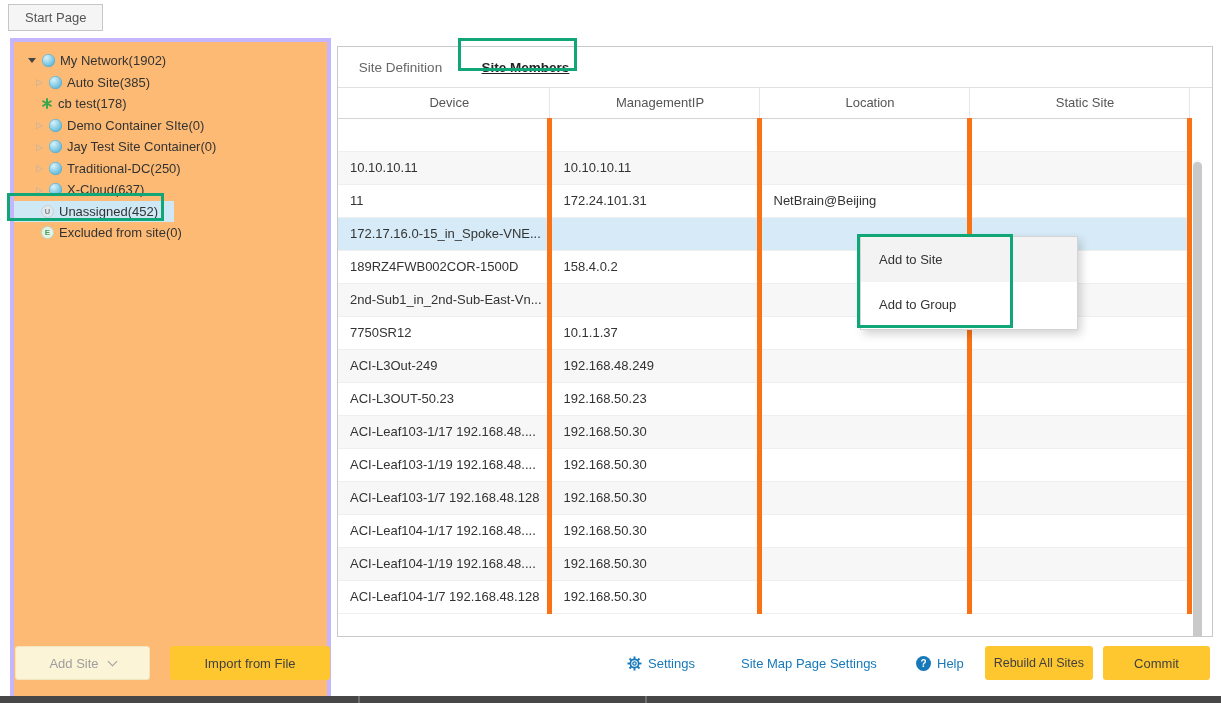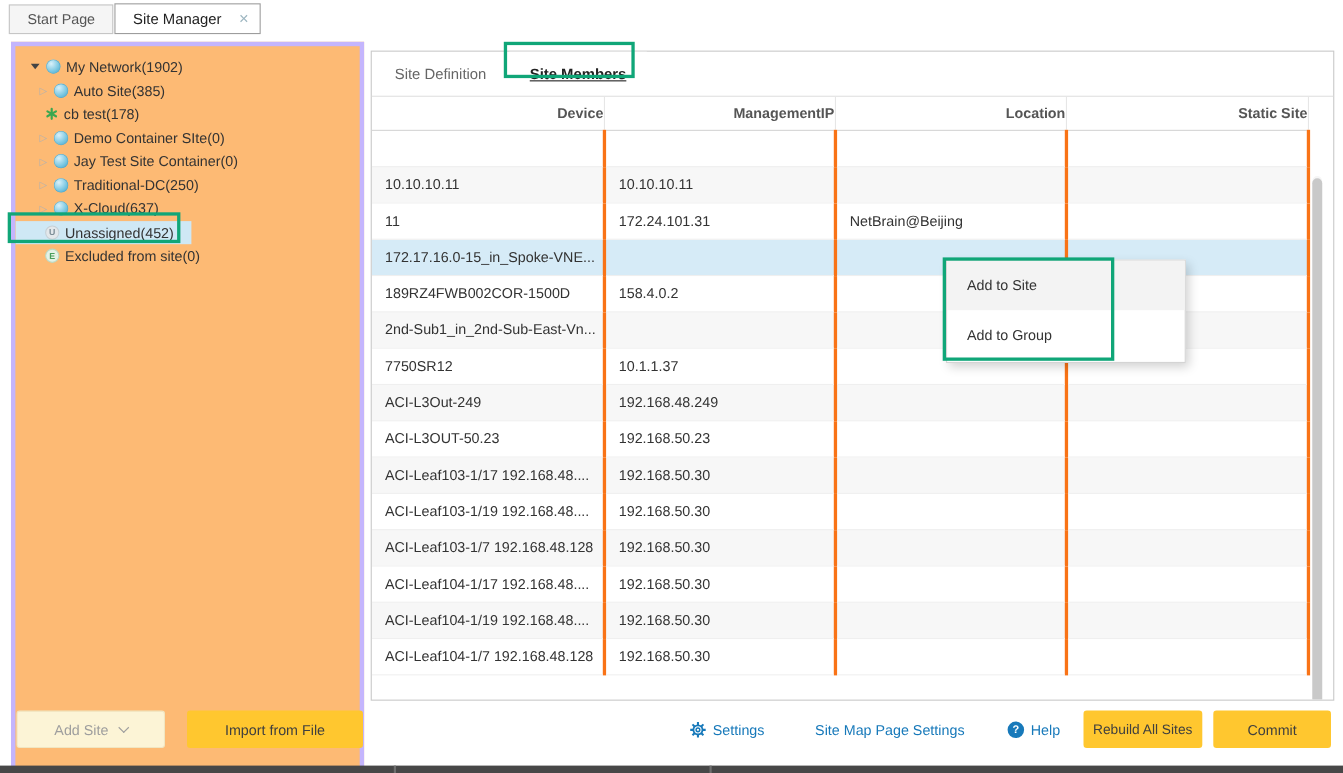--- a/index.html
+++ b/index.html
@@ -53,25 +53,25 @@
   .main-panel { position:absolute; left:337px; top:46px; width:876px; height:591px;
                 border:1px solid #c9c9c9; background:#fff; }
   .main-tabs { position:absolute; left:0; top:0; height:40px; display:flex; }
   .mtab { padding:0 14px; height:40px; display:flex; align-items:center;
           font-size:13.5px; color:#666; min-width:125px; justify-content:center; }
   .mtab.active { color:#222; font-weight:bold; background:#fff;text-decoration:underline; }
 
   .table-area { position:absolute; left:0; top:40px; right:0; bottom:0;
                 border-top:1px solid #e0e0e0; overflow:hidden; }
   table { border-collapse:collapse; table-layout:fixed; width:851px; }
-  th { height:30px; font-weight:bold; color:#555; text-align:right; padding:0 0 0 12px;
+  th { height:30px; font-weight:normal; color:#555; text-align:center; padding:0 0 0 12px;
        border-bottom:1px solid #d4d4d4; border-right:1px solid #e6e6e6; font-size:13px;
        white-space:nowrap; overflow:hidden; }
   td { height:33px; padding:0 6px 0 12px; color:#333; font-size:13px;
-       border-right:3px solid #f97316; border-bottom:1px solid #efefef;
+       border-right:5px solid #f97316; border-bottom:1px solid #efefef;
        white-space:nowrap; overflow:hidden; }
   tbody tr:nth-child(even) { background:#f7f7f7; }
   tbody tr.selected { background:#d6ebf7; }
 
   .vscroll { position:absolute; right:10px; top:72px; width:9px; height:512px;
              background:#f6f6f6; border-radius:5px; }
   .vscroll .thumb { position:absolute; left:0; top:2px; width:9px; height:506px;
                     background:#c9c9c9; border-radius:5px; }
 
   
@@ -113,24 +113,20 @@
   .strip-sep { position:absolute; top:0; width:2px; height:7px; background:#6e6e6e; }
 </style>
 </head>
 <body>
 
 <div class="app">
 
   <div class="wtab start">
     <span>Start Page</span>
   </div>
-  <div class="wtab active">
-    <span>Site Manager</span>
-    <span class="tab-close"></span>
-  </div>
 
   <div class="tree-panel">
     <div class="trow root">
       <span class="expander-down"></span>
       <span class="globe"></span>
       <span class="tlabel">My Network(1902)</span>
     </div>
     <div class="trow haskid">
       <span class="expander-right"></span>
       <span class="globe"></span>

